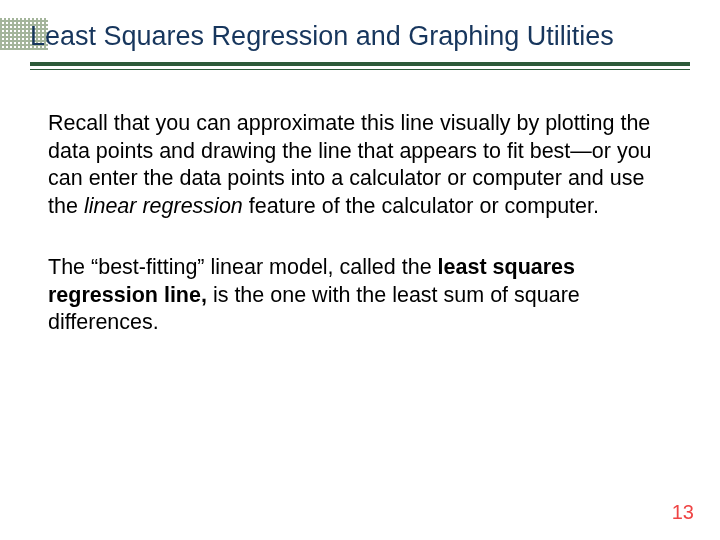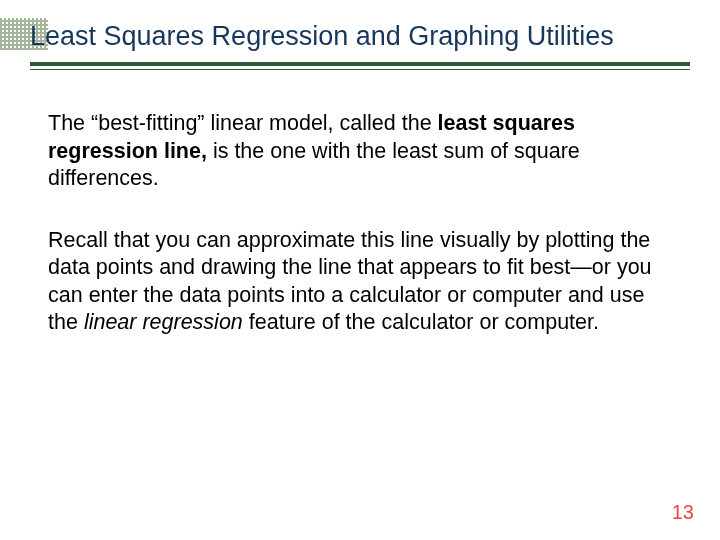--- a/index.html
+++ b/index.html
@@ -81,22 +81,22 @@
   <div class="corner-graphic"></div>
 
   <div class="title-area">
     <div class="title">Least Squares Regression and Graphing Utilities</div>
     <div class="title-underline"></div>
     <div class="title-underline-thin"></div>
   </div>
 
   <div class="content">
     <p class="para">
-      <span>The “best-fitting” linear model, called the </span><span class="bold">least squares regression line,</span><span> is the one with the least sum of square differences.</span>
+      <span>Recall that you can approximate this line visually by plotting the data points and drawing the line that appears to fit best—or you can enter the data points into a calculator or computer and use the </span><span class="italic">linear regression</span><span> feature of the calculator or computer.</span>
     </p>
     <p class="para">
-      <span>Recall that you can approximate this line visually by plotting the data points and drawing the line that appears to fit best—or you can enter the data points into a calculator or computer and use the </span><span class="italic">linear regression</span><span> feature of the calculator or computer.</span>
+      <span>The “best-fitting” linear model, called the </span><span class="bold">least squares regression line,</span><span> is the one with the least sum of square differences.</span>
     </p>
   </div>
 
   <div class="page-number">13</div>
 
 </div>
 
 </body></html>

